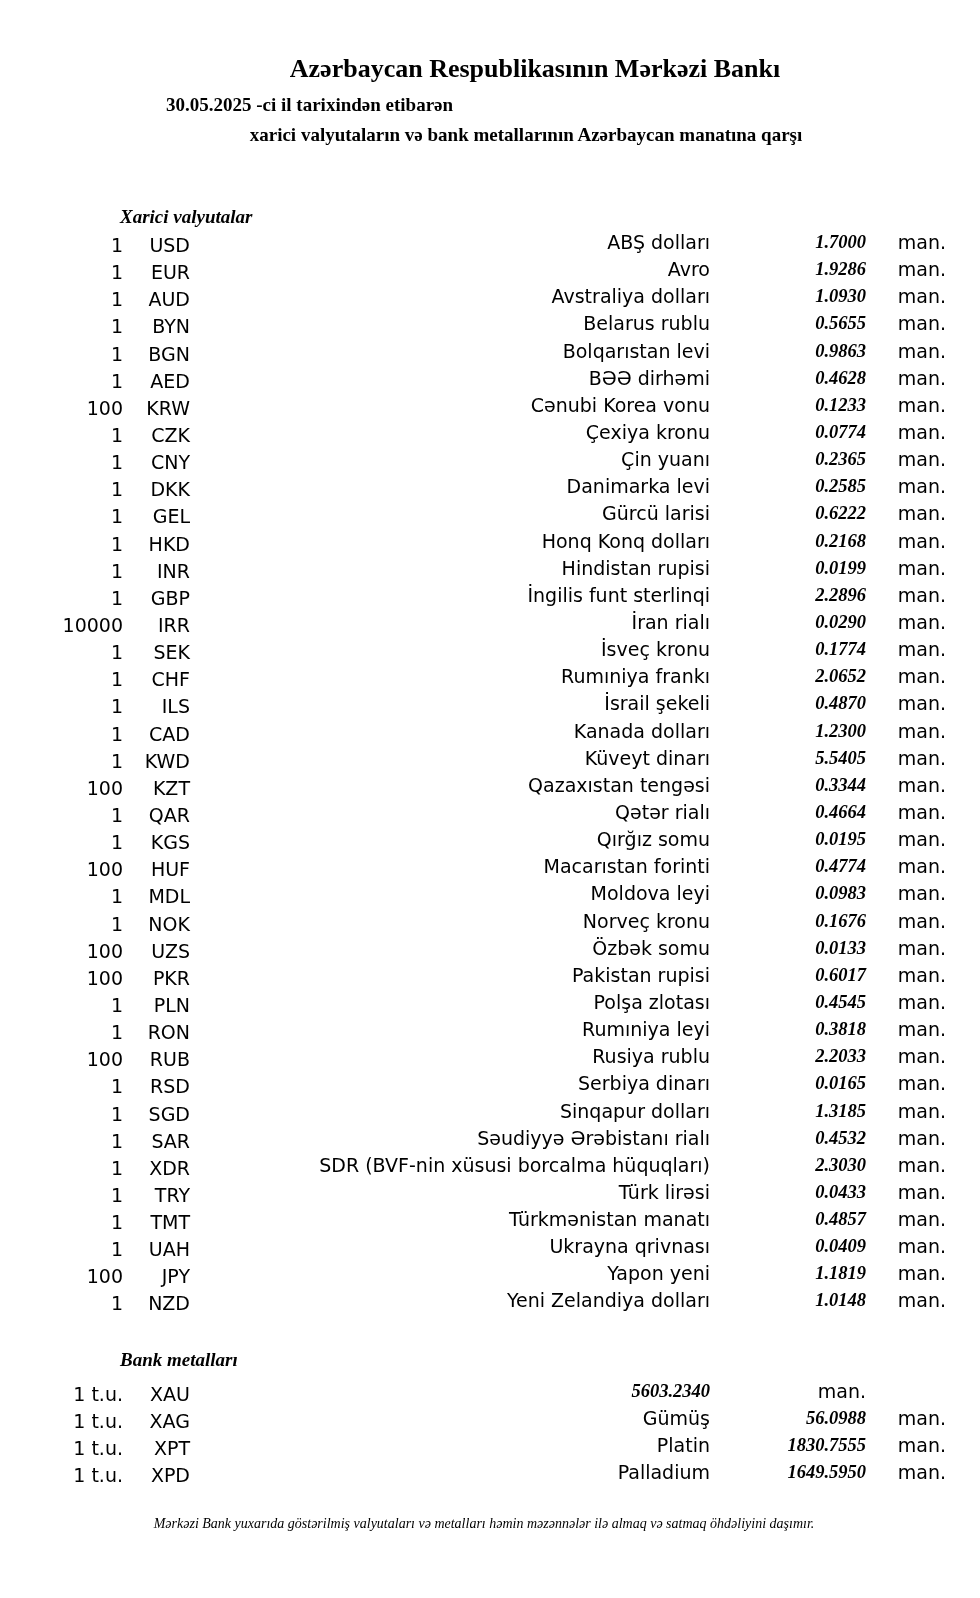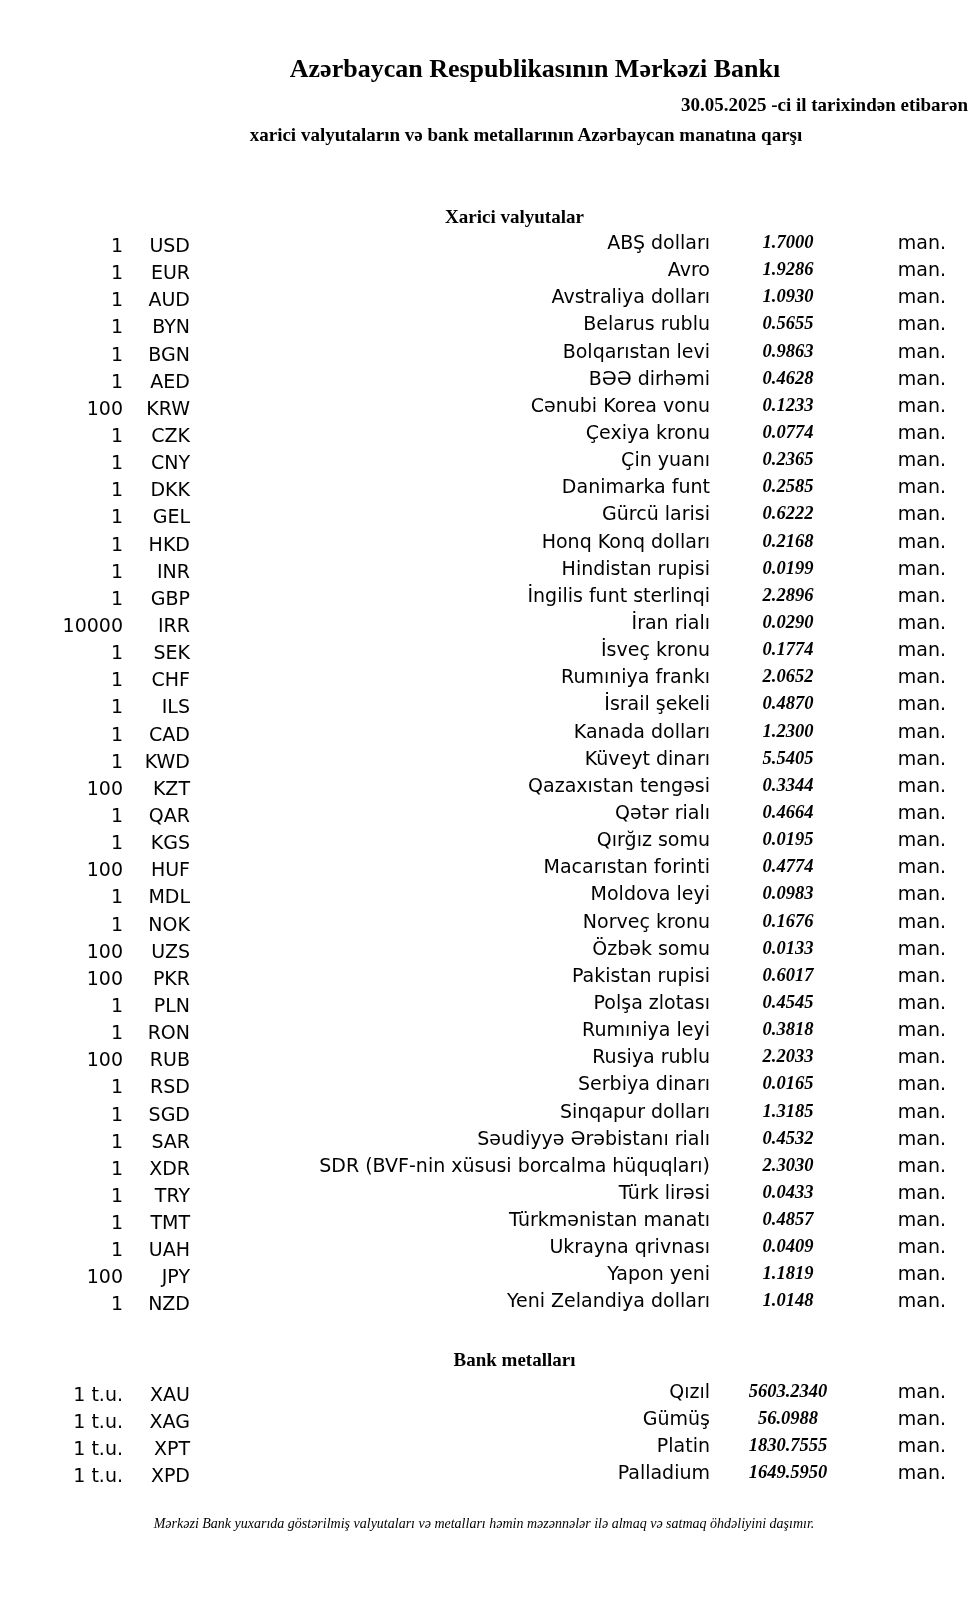--- a/index.html
+++ b/index.html
@@ -24,41 +24,41 @@
     font-size: 26px;
     line-height: 30px;
     text-align: center;
     padding-left: 102px;
   }
   .doc-date {
     font-family: "Liberation Serif", serif;
     font-weight: bold;
     font-size: 19px;
     line-height: 24px;
-    text-align: right;
+    text-align: left;
     padding-left: 166px;
     margin-top: 9px;
   }
   .doc-subtitle {
     font-family: "Liberation Serif", serif;
     font-weight: bold;
     font-size: 19px;
     line-height: 24px;
     text-align: center;
     padding-left: 84px;
     margin-top: 6px;
   }
   
   .section-heading {
     font-family: "Liberation Serif", serif;
     font-weight: bold;
     font-size: 19px;
     line-height: 24px;
-    text-align: center;
-    padding-left: 61px;
+    padding-left: 120px;
+    font-style: italic;
   }
   .heading-currencies { margin-top: 58px; }
   .heading-metals   { margin-top: 33px; }
   
   .rows { width: 980px; }
   .rows.metals { margin-top: 6px; }
   .row {
     display: grid;
     grid-template-columns: 123px 67px 1fr 156px 80px;
     padding-right: 34px;
@@ -74,21 +74,21 @@
   }
   .cell-code {
     text-align: right;
     transform: translateY(2.5px);
   }
   .cell-name {
     text-align: right;
     overflow: hidden;
   }
   .cell-rate {
-    text-align: center;
+    text-align: right;
     font-family: "Liberation Serif", serif;
     font-style: italic;
     font-weight: 600;
     font-size: 18.5px;
   }
   .cell-unit {
     text-align: right;
     padding-left: 14px;
   }
   
@@ -184,21 +184,21 @@
         <span class="cell-qty">1</span>
         <span class="cell-code">CNY</span>
         <span class="cell-name">Çin yuanı</span>
         <span class="cell-rate">0.2365</span>
         <span class="cell-unit">man.</span>
       </div>
 
       <div class="row">
         <span class="cell-qty">1</span>
         <span class="cell-code">DKK</span>
-        <span class="cell-name">Danimarka funt</span>
+        <span class="cell-name">Danimarka levi</span>
         <span class="cell-rate">0.2585</span>
         <span class="cell-unit">man.</span>
       </div>
 
       <div class="row">
         <span class="cell-qty">1</span>
         <span class="cell-code">GEL</span>
         <span class="cell-name">Gürcü larisi</span>
         <span class="cell-rate">0.6222</span>
         <span class="cell-unit">man.</span>
@@ -437,21 +437,20 @@
       </div>
     </div>
 
   <div class="section-heading heading-metals">Bank metalları</div>
 
   <div class="rows metals">
 
       <div class="row">
         <span class="cell-qty">1 t.u.</span>
         <span class="cell-code">XAU</span>
-        <span class="cell-name">Qızıl</span>
         <span class="cell-rate">5603.2340</span>
         <span class="cell-unit">man.</span>
       </div>
 
       <div class="row">
         <span class="cell-qty">1 t.u.</span>
         <span class="cell-code">XAG</span>
         <span class="cell-name">Gümüş</span>
         <span class="cell-rate">56.0988</span>
         <span class="cell-unit">man.</span>

